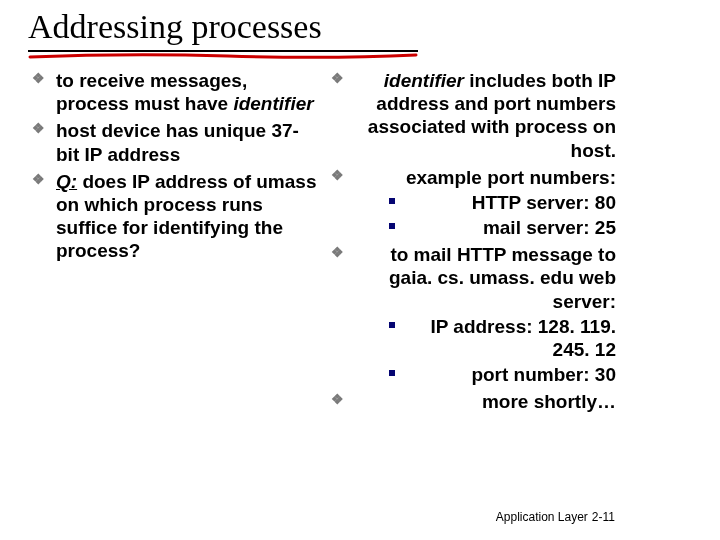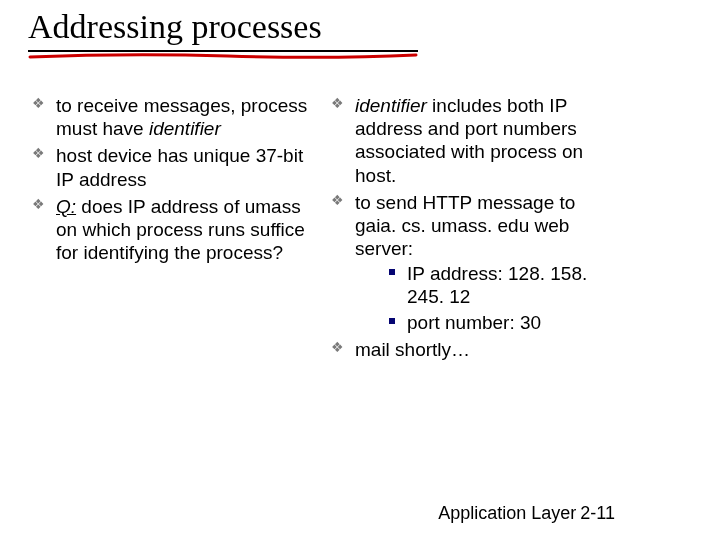--- a/index.html
+++ b/index.html
@@ -29,29 +29,30 @@
   }
   .title-underline {
     position: relative;
     width: 390px;
     height: 10px;
     margin-top: -2px;
   }
   .title-underline svg { display:block; }
   .columns {
     display: flex;
-    margin-top: 36px;
+    margin-top: 11px;
+    font-weight: bold;
   }
   .col {
     flex: 1 1 50%;
     font-size: 19px;
     line-height: 1.22;
     font-family: Arial, Helvetica, sans-serif;
   }
-  .col.right { padding-left: 10px; }
+  .col.right { padding-left: 10px; text-align: right; }
   ul.diamond {
     list-style: none;
     padding: 0 0 0 4px;
     margin: 0;
   }
   ul.diamond > li {
     position: relative;
     padding-left: 24px;
     margin: 0 0 4px 0;
   }
@@ -81,21 +82,21 @@
     width: 6px;
     height: 6px;
     background: #050572;
   }
   .ital { font-style: italic; }
   .uline { text-decoration: underline; }
   .footer {
     position: absolute;
     right: 30px;
     bottom: 16px;
-    font-size: 18px;
+    font-size: 12px;
     color: #000;
   }
   .footer .label { margin-right: 4px; }
 </style>
 </head>
 <body>
 
 <div class="slide">
 
   <div class="title">Addressing processes</div>
@@ -119,27 +120,34 @@
         </li>
       </ul>
     </div>
 
     <div class="col right">
       <ul class="diamond">
         <li>
           <span class="ital">identifier</span><span> includes both IP address and port numbers associated with process on host.</span>
         </li>
         <li>
-          <span>to send HTTP message to gaia. cs. umass. edu web server:</span>
+          <span>example port numbers:</span>
           <ul class="square">
-            <li>IP address: 128. 158. 245. 12</li>
+            <li>HTTP server: 80</li>
+            <li>mail server: 25</li>
+          </ul>
+        </li>
+        <li>
+          <span>to mail HTTP message to gaia. cs. umass. edu web server:</span>
+          <ul class="square">
+            <li>IP address: 128. 119. 245. 12</li>
             <li>port number: 30</li>
           </ul>
         </li>
-        <li>mail shortly…</li>
+        <li>more shortly…</li>
       </ul>
     </div>
 
   </div>
 
   <div class="footer">
     <span class="label">Application Layer</span><span>2-11</span>
   </div>
 
 </div>

